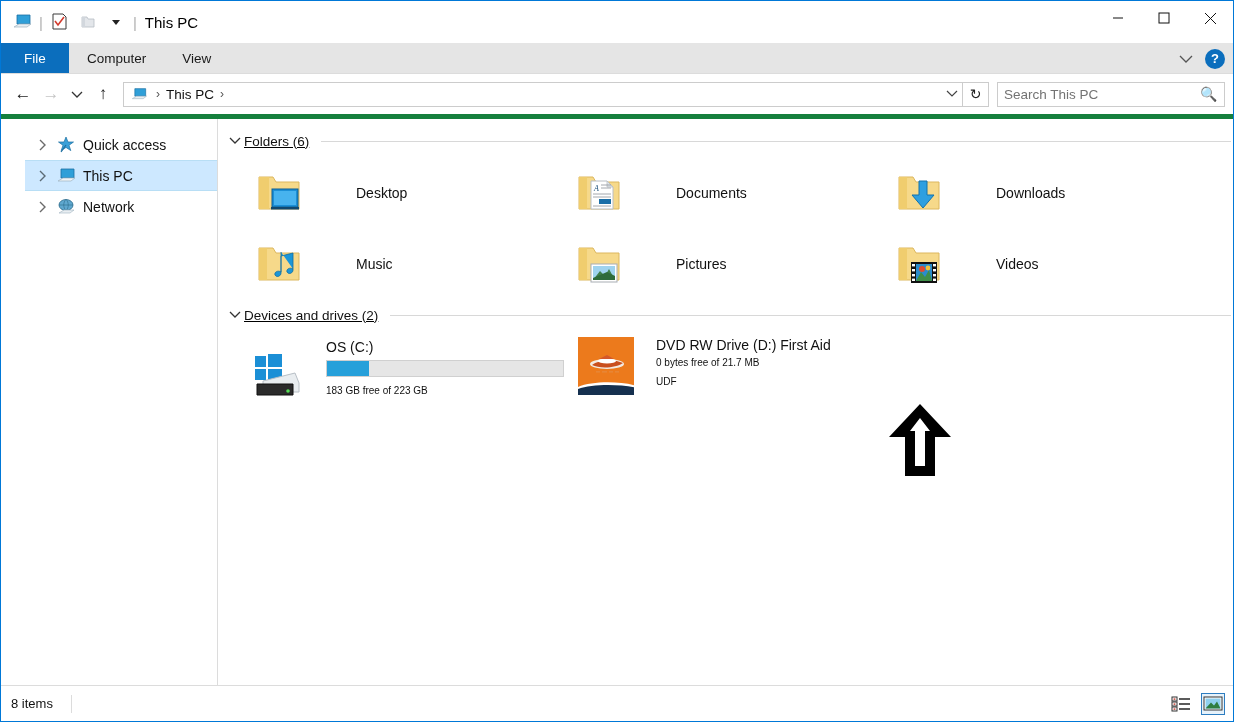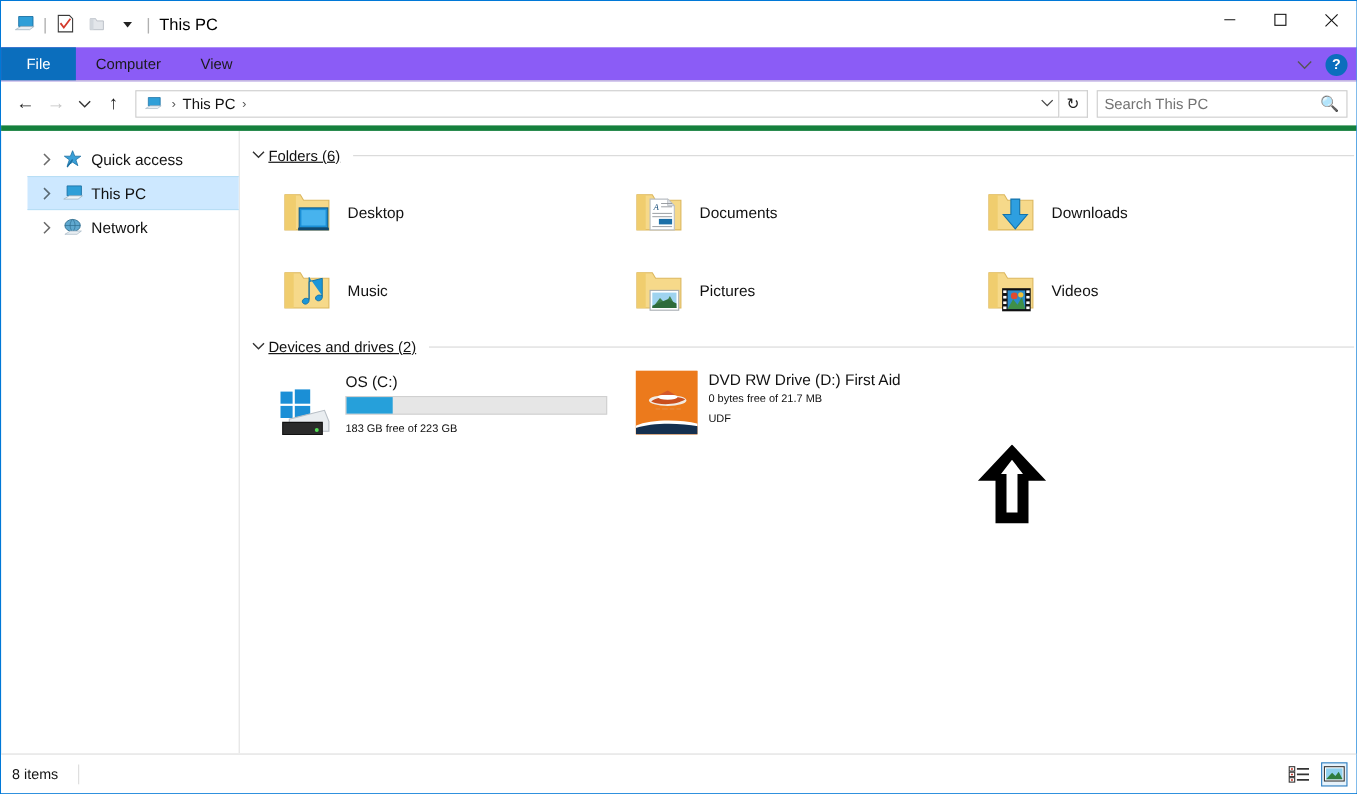--- a/index.html
+++ b/index.html
@@ -60,21 +60,21 @@
     display: flex; align-items: center; justify-content: center;
   }
   .wc-btn svg { display: block; }
 
   
   .ribbon {
     height: 31px;
     min-height: 31px;
     display: flex;
     align-items: stretch;
-    background: #8b5cf6;
+    background: #e5e5e5;
     border-bottom: 1px solid #dcdcdc;
     position: relative;
     text-align: right;
   }
   .tab-file {
     background: #0b6ebd;
     color: #ffffff;
     width: 68px;
     display: flex; align-items: center; justify-content: center;
     font-size: 13.5px;
@@ -255,40 +255,42 @@
   .tiles {
     display: flex;
     flex-wrap: wrap;
   }
   .tile {
     width: 320px;
     height: 71px;
     display: flex;
     align-items: center;
     padding-left: 28px;
+    gap: 40px;
   }
   .tile-icon {
     width: 50px; height: 50px;
     display: flex; align-items: center; justify-content: center;
     flex-shrink: 0;
   }
   .tile-label {
     font-size: 14px;
     color: #111111;
     margin-left: 12px;
   }
 
   
   .drive-tile {
     width: 330px;
     height: 80px;
     display: flex;
     align-items: flex-start;
     padding-left: 22px;
     padding-top: 6px;
+    gap: 12px;
   }
   .drive-icon {
     width: 56px; height: 56px;
     display: flex; align-items: center; justify-content: center;
     flex-shrink: 0;
     margin-top: 10px;
   }
   .drive-info {
     margin-left: 10px;
     padding-top: 2px;

